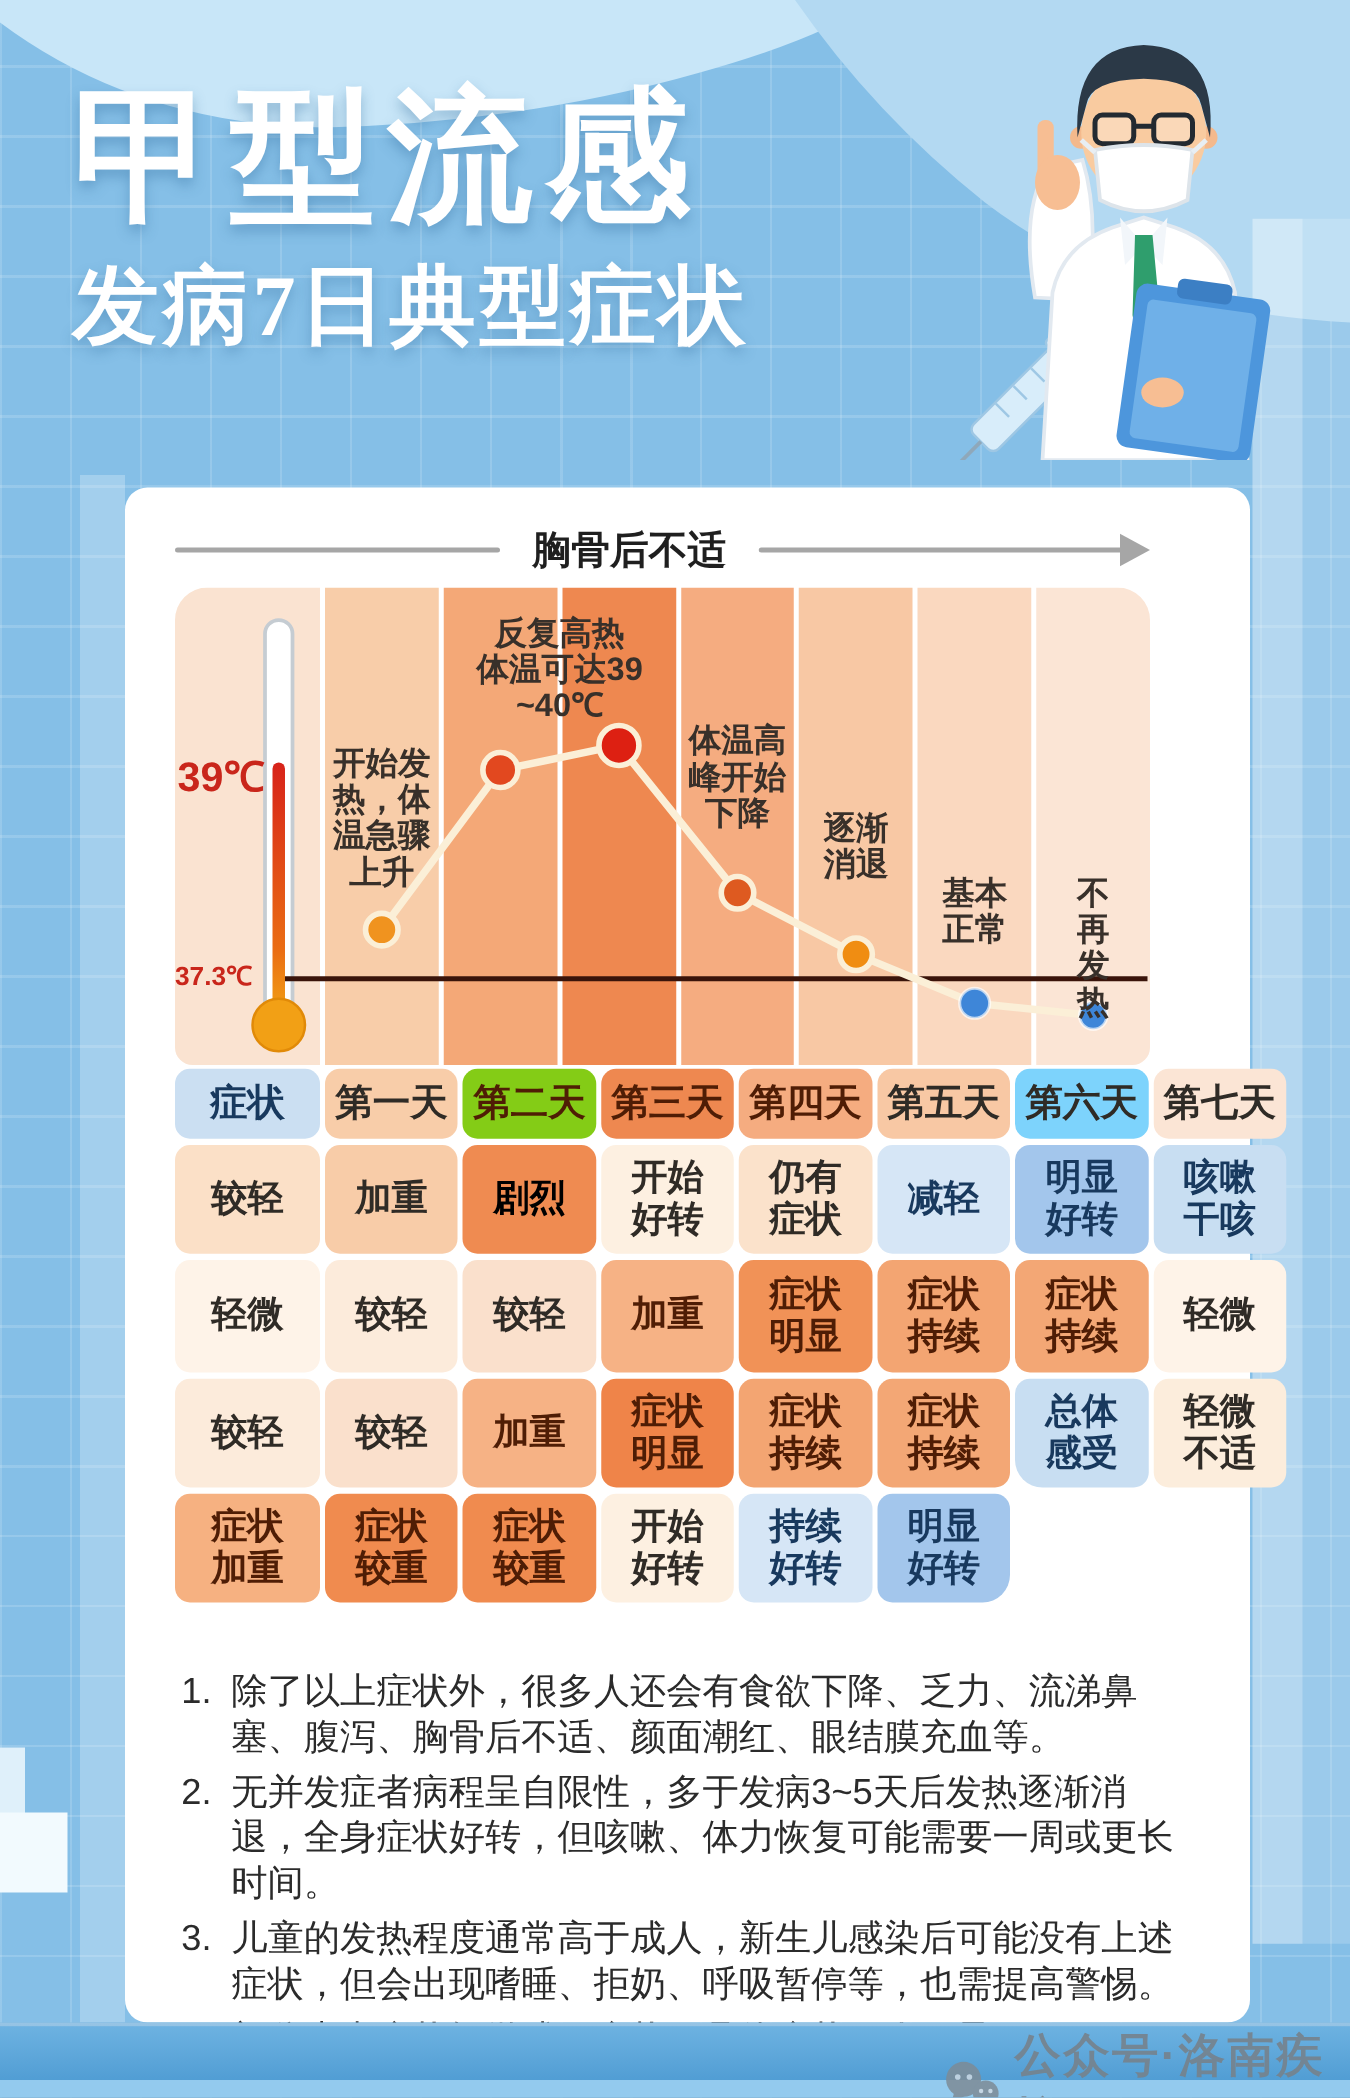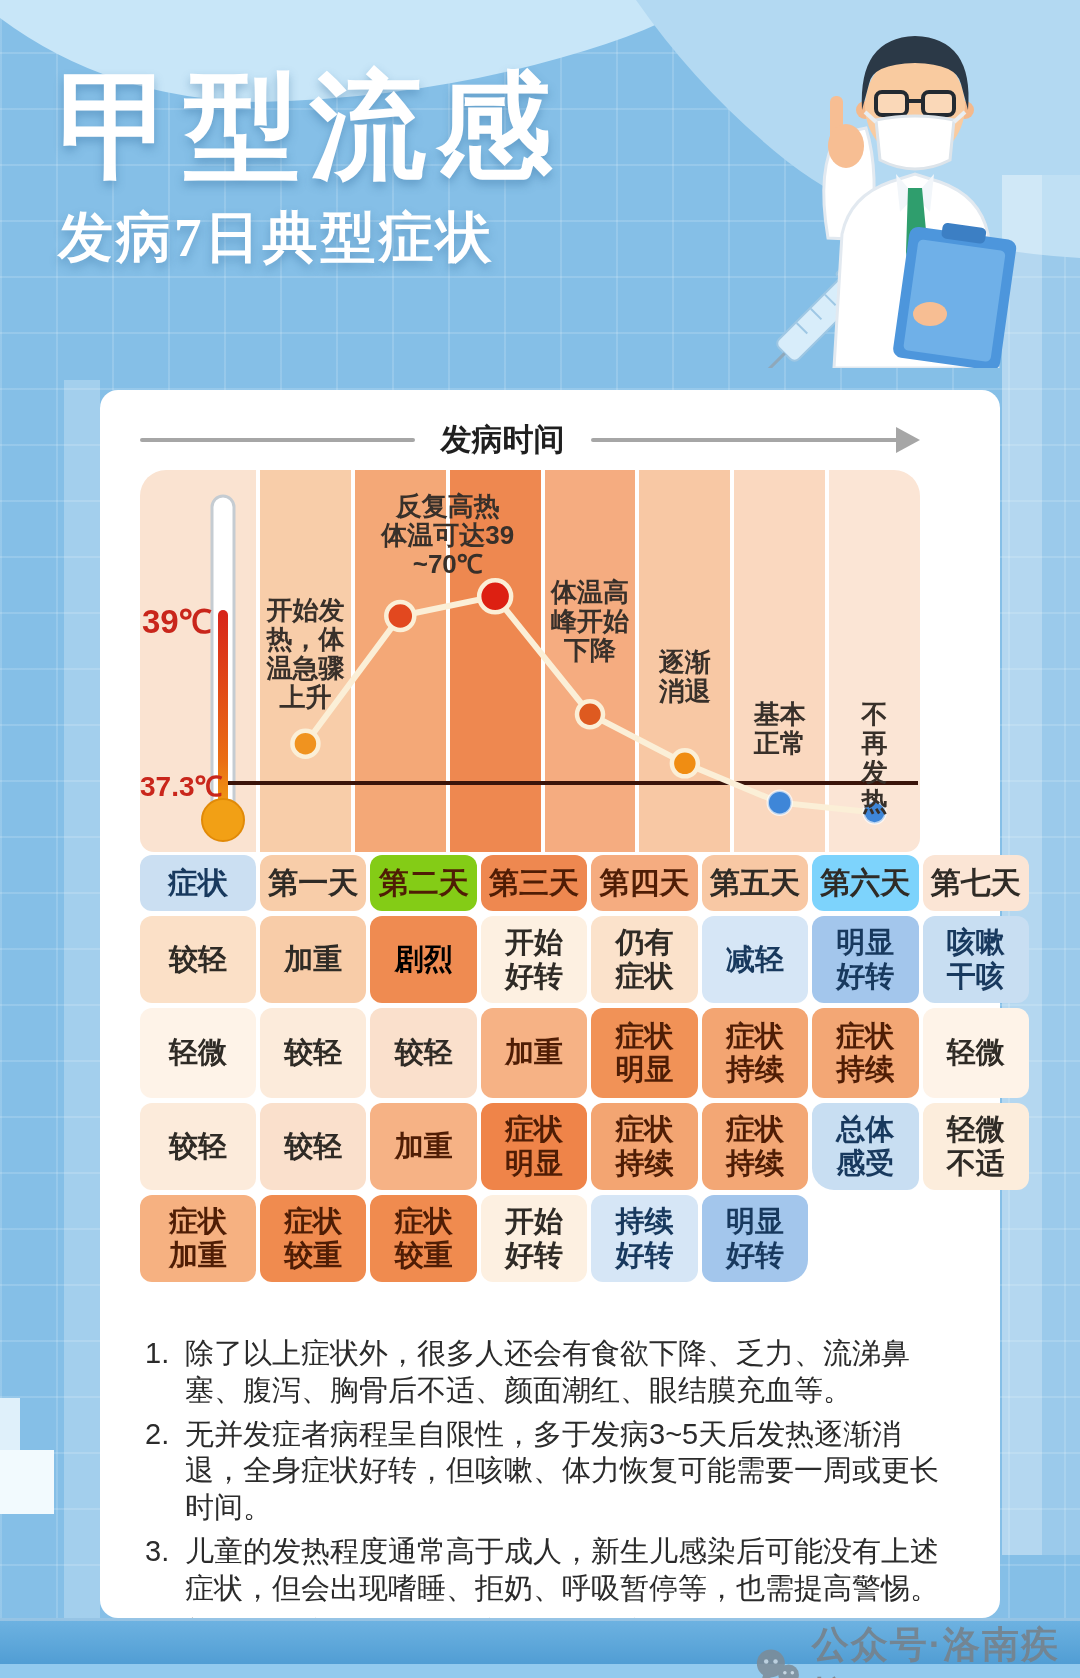--- a/index.html
+++ b/index.html
@@ -15,21 +15,21 @@
   .side-band-left{position:absolute;left:64px;top:380px;width:36px;height:1238px;background:rgba(255,255,255,.25);z-index:1;}
   .side-band-right{position:absolute;left:1002px;top:175px;width:78px;height:1380px;background:rgba(255,255,255,.18);z-index:1;}
   .side-band-right-inner{position:absolute;left:1002px;top:175px;width:40px;height:1380px;background:rgba(255,255,255,.25);z-index:1;}
   .step1{position:absolute;left:0;top:1398px;width:20px;height:58px;background:#dff0fa;z-index:1;}
   .step2{position:absolute;left:0;top:1450px;width:54px;height:64px;background:#f2fafe;z-index:1;}
 
   .title-block{position:absolute;left:58px;top:64px;z-index:3;color:#fff;
     font-family:"Liberation Serif", serif;font-weight:900;
     text-shadow:0 5px 10px rgba(38,96,146,.35);}
   .title-line1{font-size:116px;letter-spacing:10px;line-height:1.1;}
-  .title-line2{font-size:55px;letter-spacing:3px;line-height:1.1;margin-top:16px;}
+  .title-line2{font-size:69px;letter-spacing:3px;line-height:1.1;margin-top:16px;}
 
   .doctor{position:absolute;left:758px;top:8px;width:322px;height:360px;z-index:2;}
 
   .card{position:absolute;left:100px;top:390px;width:900px;height:1228px;background:#ffffff;border-radius:18px;z-index:2;}
 
   .timeline{position:absolute;left:40px;top:30px;width:780px;height:40px;display:flex;align-items:center;}
   .tl-line{height:4px;background:#a6a6a6;border-radius:2px;}
   .tl-left{flex:1;}
   .tl-right{flex:1.12;}
   .tl-label{font-size:31px;font-weight:bold;color:#1f1f1f;padding:0 26px;white-space:nowrap;}
@@ -38,21 +38,21 @@
   .chart{position:absolute;left:40px;top:80px;width:780px;height:382px;border-radius:26px 26px 14px 14px;overflow:hidden;}
   .bands{position:absolute;inset:0;display:flex;gap:4px;}
   .band{height:100%;}
   .band.thermo{width:116px;flex:none;}
   .band.day{flex:1;}
   .fever-svg{position:absolute;inset:0;}
   .chart-note{position:absolute;transform:translateX(-50%);white-space:pre-line;text-align:center;
     font-size:26px;line-height:1.12;font-weight:bold;color:#38302a;}
   .temp-label{position:absolute;font-weight:bold;color:#c9261b;}
   .temp-high{left:2px;top:128px;font-size:33px;}
-  .temp-low{left:0px;top:296px;font-size:28px;}
+  .temp-low{left:0px;top:296px;font-size:21px;}
 
   .sym-table{position:absolute;left:40px;top:465px;width:889px;display:grid;
     grid-template-columns:116px repeat(7,1fr);grid-template-rows:56px 87px 90px 87px 87px;
     gap:5px 4px;}
   .cell{border-radius:12px;display:flex;align-items:center;justify-content:center;text-align:center;
     font-weight:bold;font-size:29px;line-height:1.15;white-space:pre-line;}
   .cell.hdr{font-size:30px;}
   .sym-table .corner-bl{border-bottom-left-radius:22px;}
   .sym-table .corner-br{border-bottom-right-radius:22px;}
 
@@ -134,21 +134,21 @@
         <rect x="-14" y="-22" width="44" height="16" rx="5" fill="#3c7fc4"></rect>
       </g>
       <ellipse cx="172" cy="306" rx="17" ry="12" fill="#f7be93"></ellipse>
     </g>
   </svg>
 
   <div class="card">
 
     <div class="timeline">
       <div class="tl-line tl-left"></div>
-      <div class="tl-label">发病时间</div>
+      <div class="tl-label">胸骨后不适</div>
       <div class="tl-line tl-right"></div>
       <div class="tl-arrow"></div>
     </div>
 
     <div class="chart">
       <div class="bands" id="bands">
           <div class="band thermo" style="background: rgb(250, 227, 209);"></div>
           <div class="band day" style="background: rgb(248, 205, 169);"></div>
           <div class="band day" style="background: rgb(244, 168, 119);"></div>
           <div class="band day" style="background: rgb(238, 136, 80);"></div>
@@ -183,21 +183,21 @@
             <circle cx="734.5714285714286" cy="342.47058823529414" r="11" fill="#3E86D8" stroke="rgba(255,255,255,.65)" stroke-width="2.5"></circle>
           </g>
       </svg>
       <div id="chart-notes">
           <div class="chart-note" style="left: 165.429px; top: 126px;">开始发
 热，体
 温急骤
 上升</div>
           <div class="chart-note" style="left: 307.714px; top: 22px;">反复高热
 体温可达39
-~70℃</div>
+~40℃</div>
           <div class="chart-note" style="left: 450px; top: 108px;">体温高
 峰开始
 下降</div>
           <div class="chart-note" style="left: 544.857px; top: 178px;">逐渐
 消退</div>
           <div class="chart-note" style="left: 639.714px; top: 230px;">基本
 正常</div>
           <div class="chart-note" style="left: 734.571px; top: 230px;">不再
 发热</div>
         </div>

